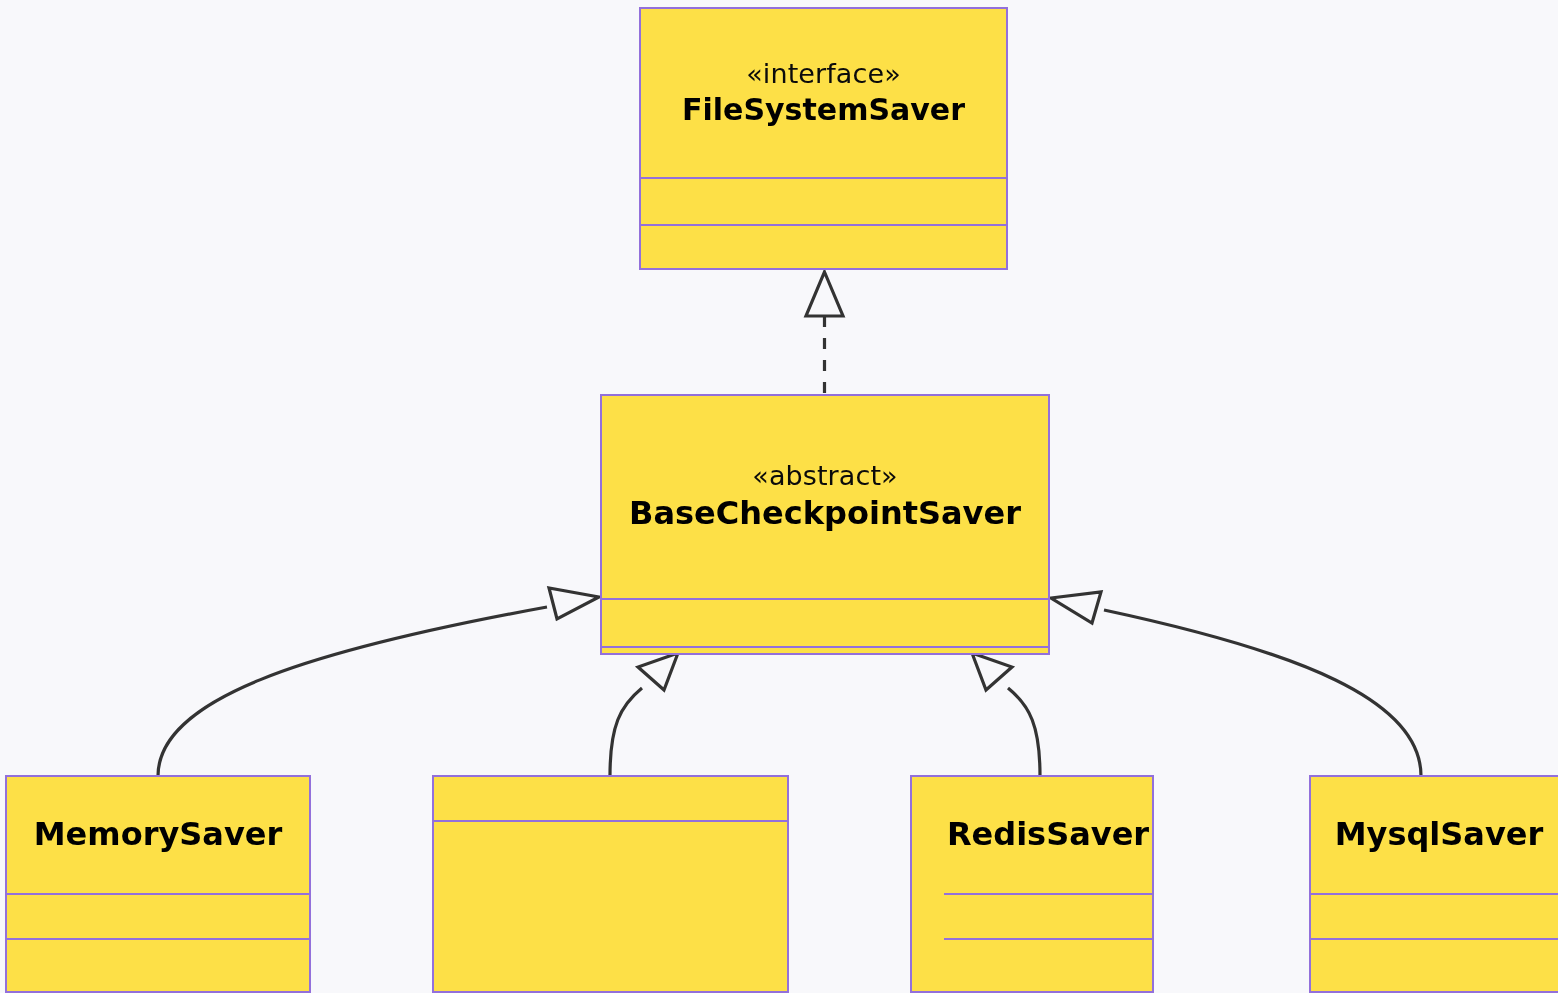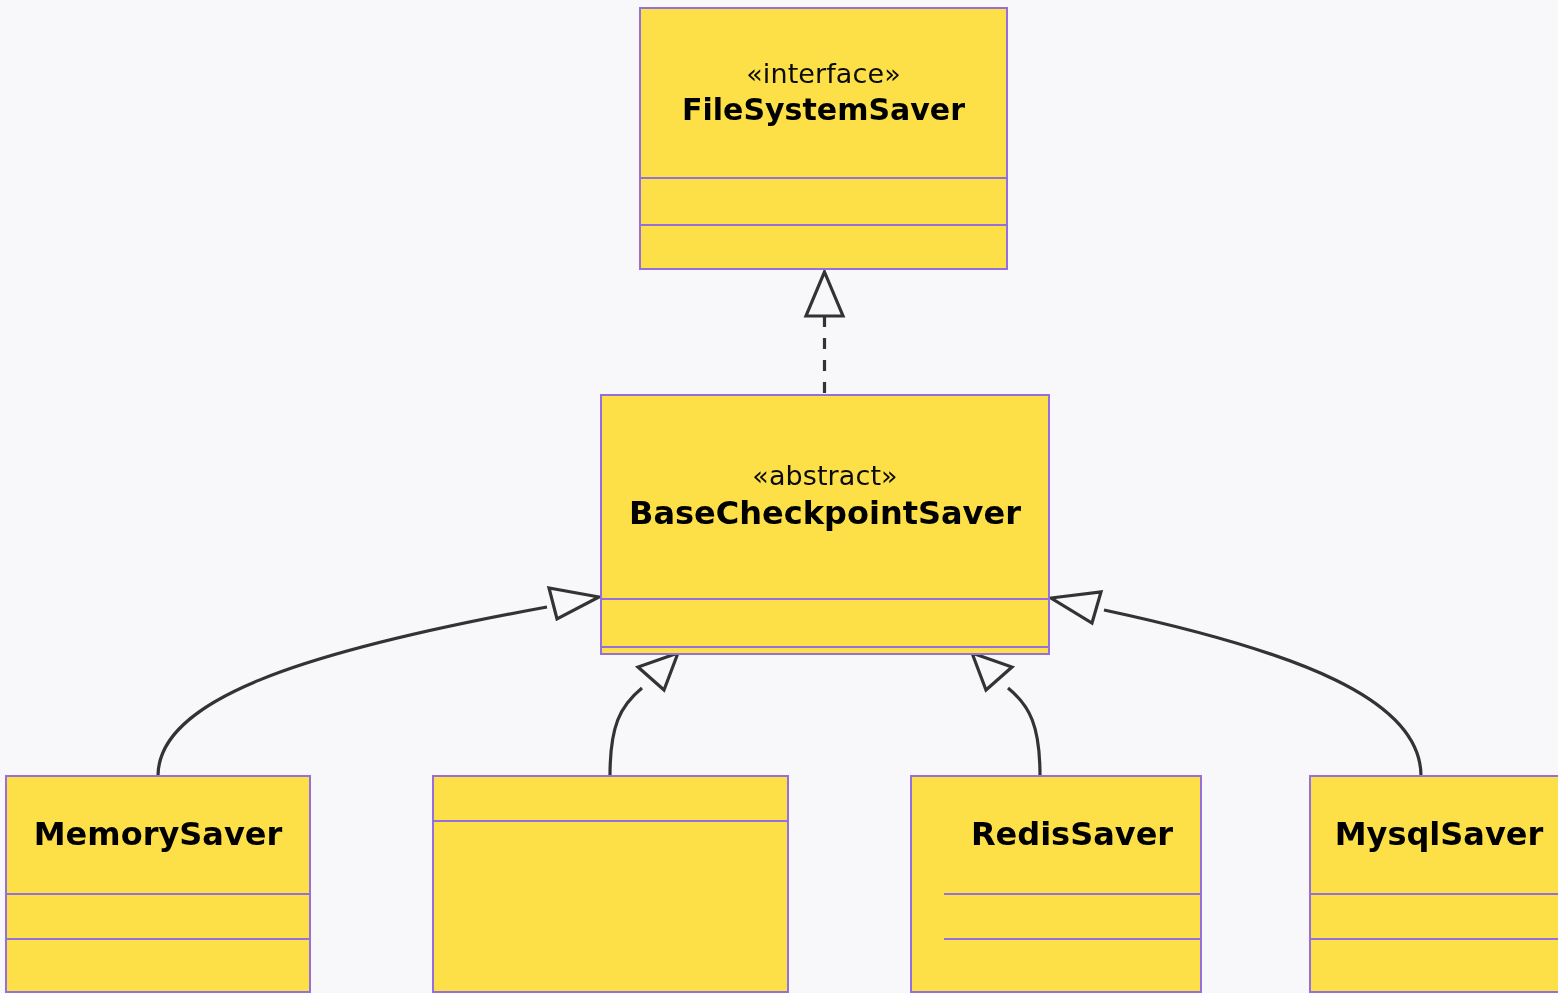--- a/index.html
+++ b/index.html
@@ -94,21 +94,21 @@
     width: 450px; height: 261px;
   }
   #class-basecheckpointsaver .uml-header { height: 204px; }
   #class-basecheckpointsaver .uml-attrs  { height: 48px; }
 
   .leaf-class .uml-header { height: 118px; }
   .leaf-class .uml-attrs  { height: 45px; }
 
   #class-memorysaver     { left: 5px;    top: 775px; width: 306px; height: 218px; justify-content: center; }
   #class-filesystemsaver { left: 432px;  top: 775px; width: 357px; height: 218px; }
-  #class-redissaver      { left: 910px;  top: 775px; width: 292px; height: 218px; padding-left: 32px; }
+  #class-redissaver      { left: 910px;  top: 775px; width: 244px; height: 218px; padding-left: 32px; }
   #class-mysqlsaver      { left: 1290px; top: 775px; width: 260px; height: 218px; margin-left: 19px; }
 </style>
 </head>
 <body>
 
 <div id="diagram-canvas">
 
   <svg id="edges-layer" viewBox="0 0 1558 993" width="1558" height="993" xmlns="http://www.w3.org/2000/svg">
 
     <g>

